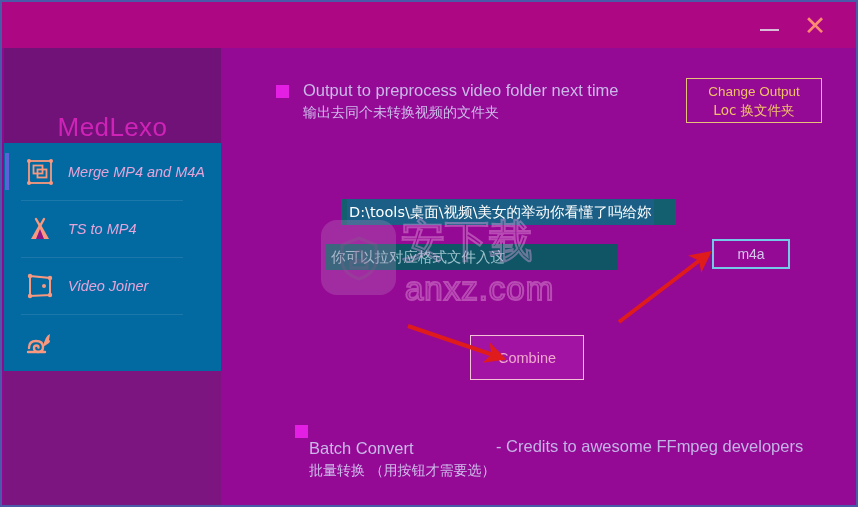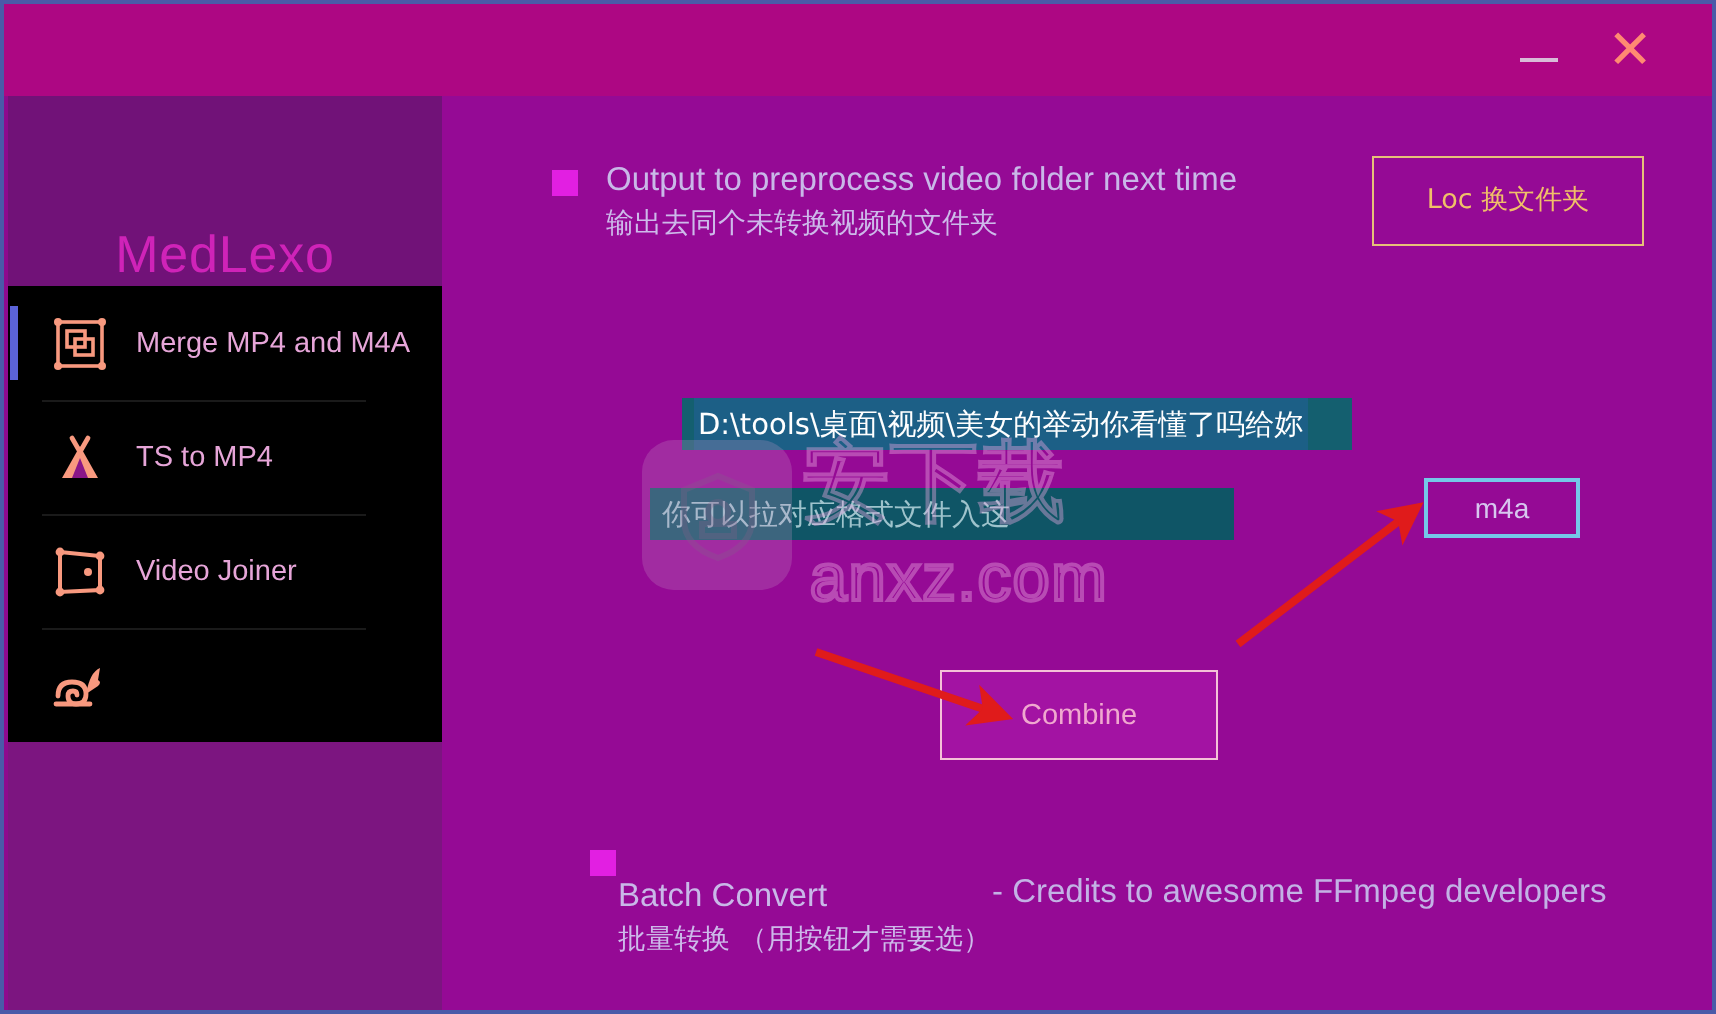--- a/index.html
+++ b/index.html
@@ -76,21 +76,22 @@
     display: flex;
     align-items: flex-end;
     justify-content: center;
   }
   #app-logo {
     color: #cf23b8;
     font-size: 26px;
     letter-spacing: 0.4px;
   }
   #nav-list {
-    background: #000000;
+    background: #0369a1;
+    font-style: italic;
   }
   .nav-item {
     position: relative;
     height: 57px;
     display: flex;
     align-items: center;
     padding-left: 17px;
     box-sizing: border-box;
     cursor: pointer;
   }
@@ -253,21 +254,21 @@
     cursor: pointer;
   }
   #mp4-button { left: 491px; top: 144px; border: 1px solid #bda8e6; }
   #m4a-button { left: 491px; top: 191px; border: 2px solid #74c8e8; }
 
   
   #combine-button {
     position: absolute;
     left: 249px;
     top: 287px;
-    width: 139px;
+    width: 114px;
     height: 45px;
     box-sizing: border-box;
     border: 1px solid #f4c2d8;
     background: #a313a3;
     color: #f0a8cf;
     font-size: 14.5px;
     display: flex;
     align-items: center;
     justify-content: center;
     cursor: pointer;
@@ -405,20 +406,21 @@
 
     <div class="opt-row" id="output-option">
       <span class="opt-check"></span>
       <span class="opt-texts">
         <div class="opt-en">Output to preprocess video folder next time</div>
         <div class="opt-cn">输出去同个未转换视频的文件夹</div>
       </span>
     </div>
 
     <div id="change-output-button">
+      <span class="l1">Change Output</span>
       <span class="l2">Loc 换文件夹</span>
     </div>
 
     <div class="field" id="path-field">
       <span class="selected-text">D:\tools\桌面\视频\美女的举动你看懂了吗给妳</span>
     </div>
 
     <div class="field" id="drop-field">
       <span>你可以拉对应格式文件入这</span>
     </div>

